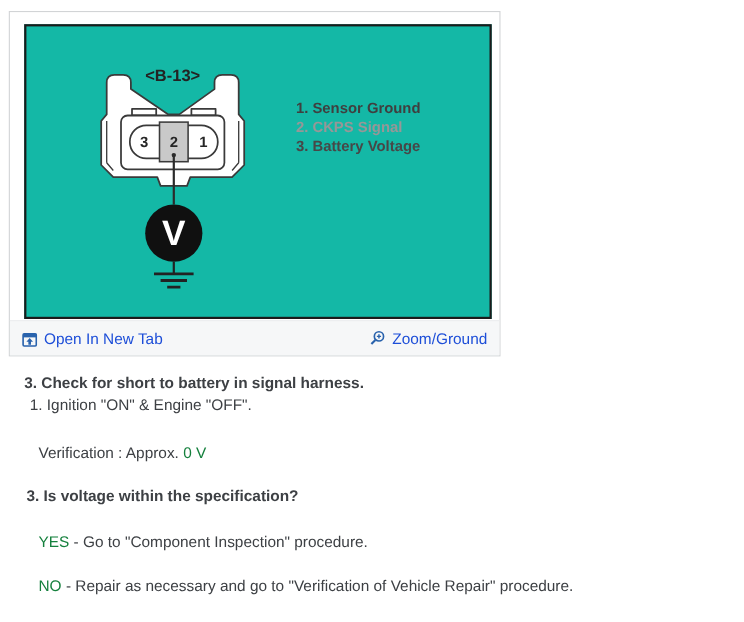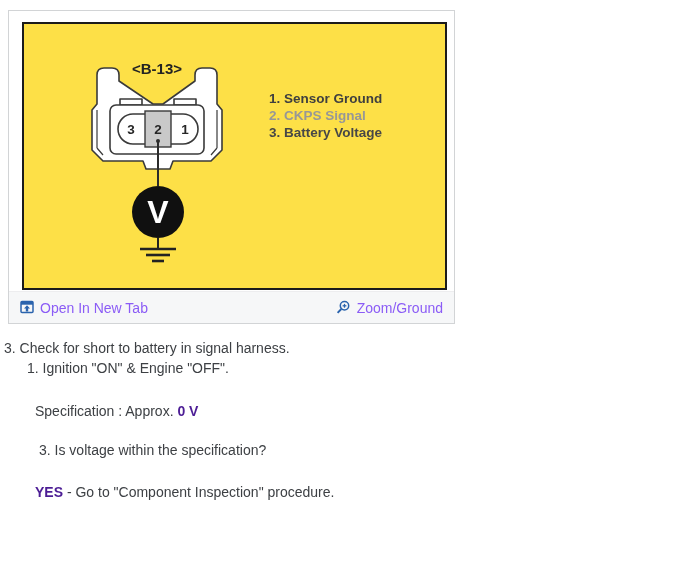--- a/index.html
+++ b/index.html
@@ -8,43 +8,43 @@
     font-family:"Liberation Sans","DejaVu Sans",sans-serif;
     color:#3d4044;font-size:14px;
   }
   
   .card{
     position:absolute;left:8px;top:10px;width:445px;height:312px;
     border:1px solid #d2d4d6;background:#fff;
   }
   .diagram-frame{
     position:absolute;left:13px;top:11px;width:421px;height:264px;
-    border:2px solid #1b1b1b;background:#fde047;
+    border:2px solid #1b1b1b;background:#14b8a6;
   }
   .diagram-frame svg{display:block;}
   .card-footer{
     position:absolute;left:0;right:0;bottom:0;height:32px;
     background:#f6f7f8;border-top:1px solid #ededef;
     display:flex;align-items:center;justify-content:space-between;
     padding:0 11px;box-sizing:border-box;
   }
   .link{
-    display:flex;align-items:flex-start;gap:6px;
-    color:#8b5cf6;font-size:14px;cursor:pointer;text-decoration:none;
+    display:flex;align-items:flex-end;gap:6px;
+    color:#1d4ed8;font-size:14px;cursor:pointer;text-decoration:none;
   }
   .link svg{flex:0 0 auto;}
   
   .content{position:absolute;left:0;top:324px;width:676px;line-height:20px;}
-  .step{margin:14px 0 0 4px;}
+  .step{margin:14px 0 0 22px;font-weight:bold;}
   .substep{margin:0 0 0 27px;}
   .spec{margin:23px 0 0 35px;}
-  .question{margin:19px 0 0 39px;}
+  .question{margin:19px 0 0 24px;font-weight:bold;}
   .answer{margin:22px 0 0 35px;}
   .answer.no{margin-top:20px;}
-  b{font-weight:700;color:#4c1d95;}
+  b{font-weight:400;color:#15803d;}
   
   text{font-family:"Liberation Sans","DejaVu Sans",sans-serif;}
 </style>
 </head>
 <body>
 
 <div class="card">
   <div class="diagram-frame">
     <svg width="421" height="264" viewBox="0 0 421 264">
 
@@ -115,16 +115,17 @@
         <line x1="6.3" y1="9" x2="2.6" y2="12.8" stroke="#2a63ad" stroke-width="1.9"></line>
       </svg>
       <span>Zoom/Ground</span>
     </a>
   </div>
 </div>
 
 <div class="content">
   <div class="step">3. Check for short to battery in signal harness.</div>
   <div class="substep">1. Ignition "ON" &amp; Engine "OFF".</div>
-  <div class="spec"><span>Specification : Approx. </span><b>0 V</b></div>
+  <div class="spec"><span>Verification : Approx. </span><b>0 V</b></div>
   <div class="question">3. Is voltage within the specification?</div>
   <div class="answer yes"><b>YES</b><span> - Go to "Component Inspection" procedure.</span></div>
+  <div class="answer no"><b>NO</b><span> - Repair as necessary and go to "Verification of Vehicle Repair" procedure.</span></div>
 </div>
 
 </body></html>

